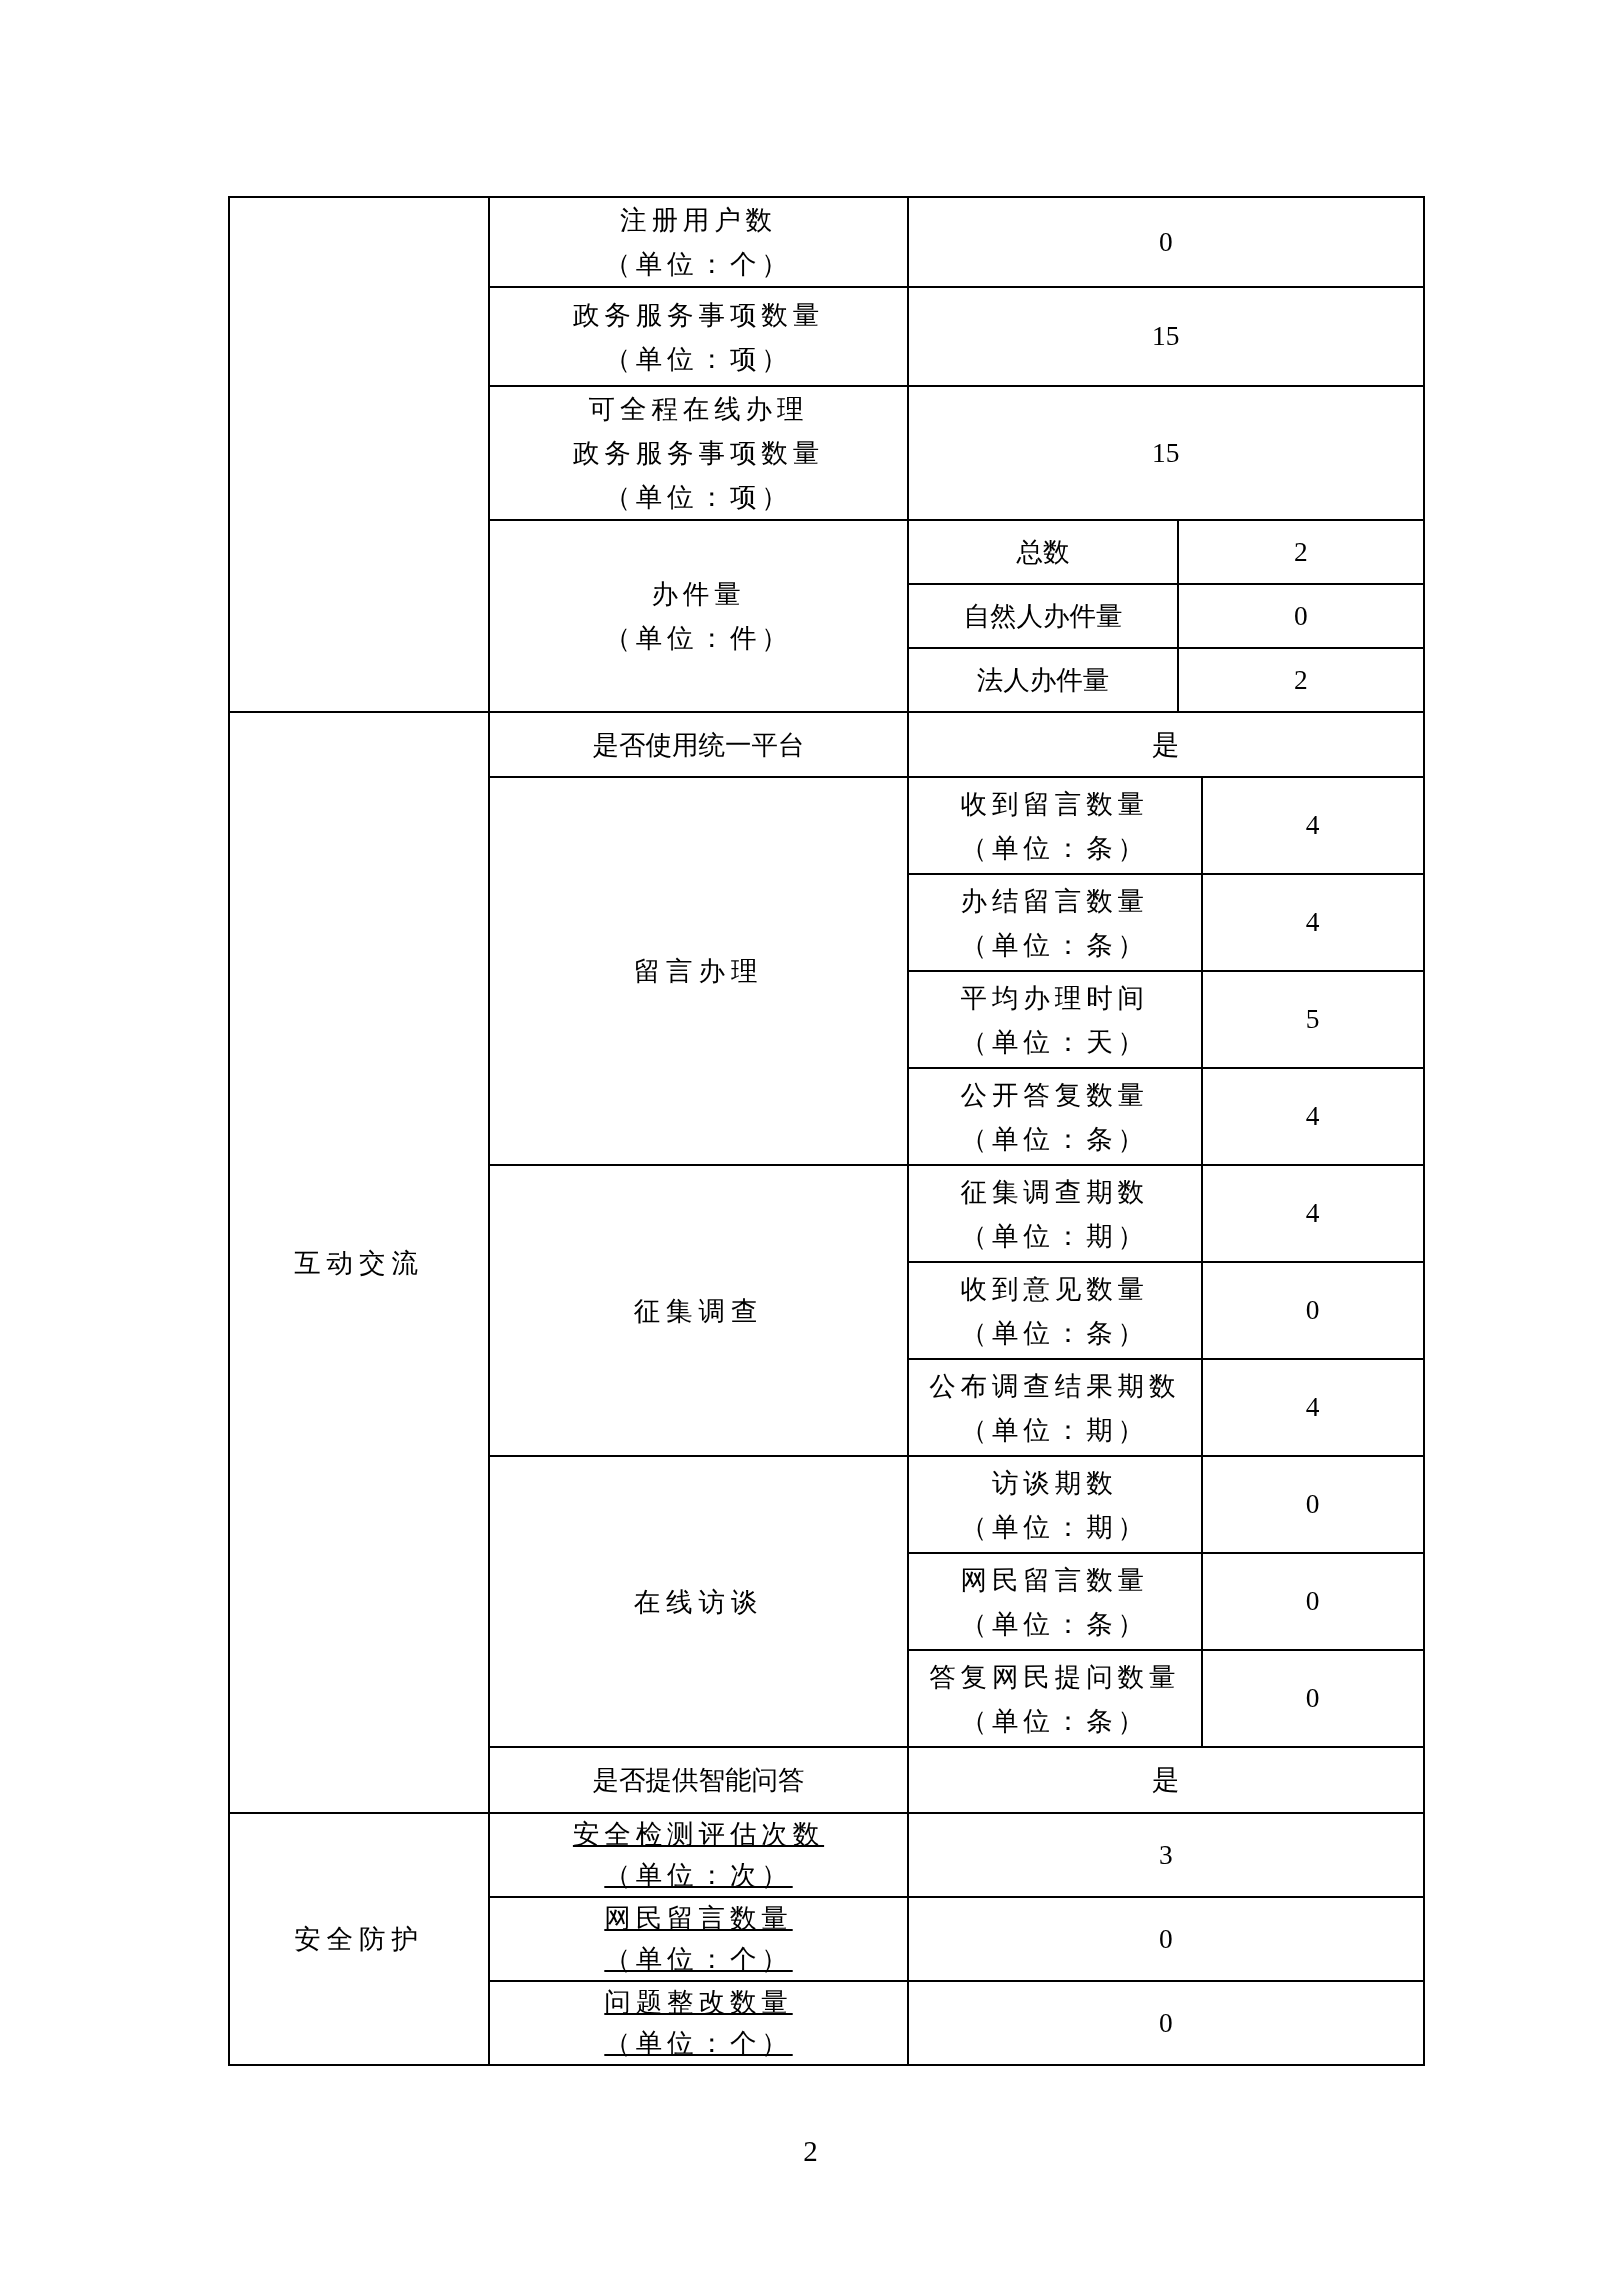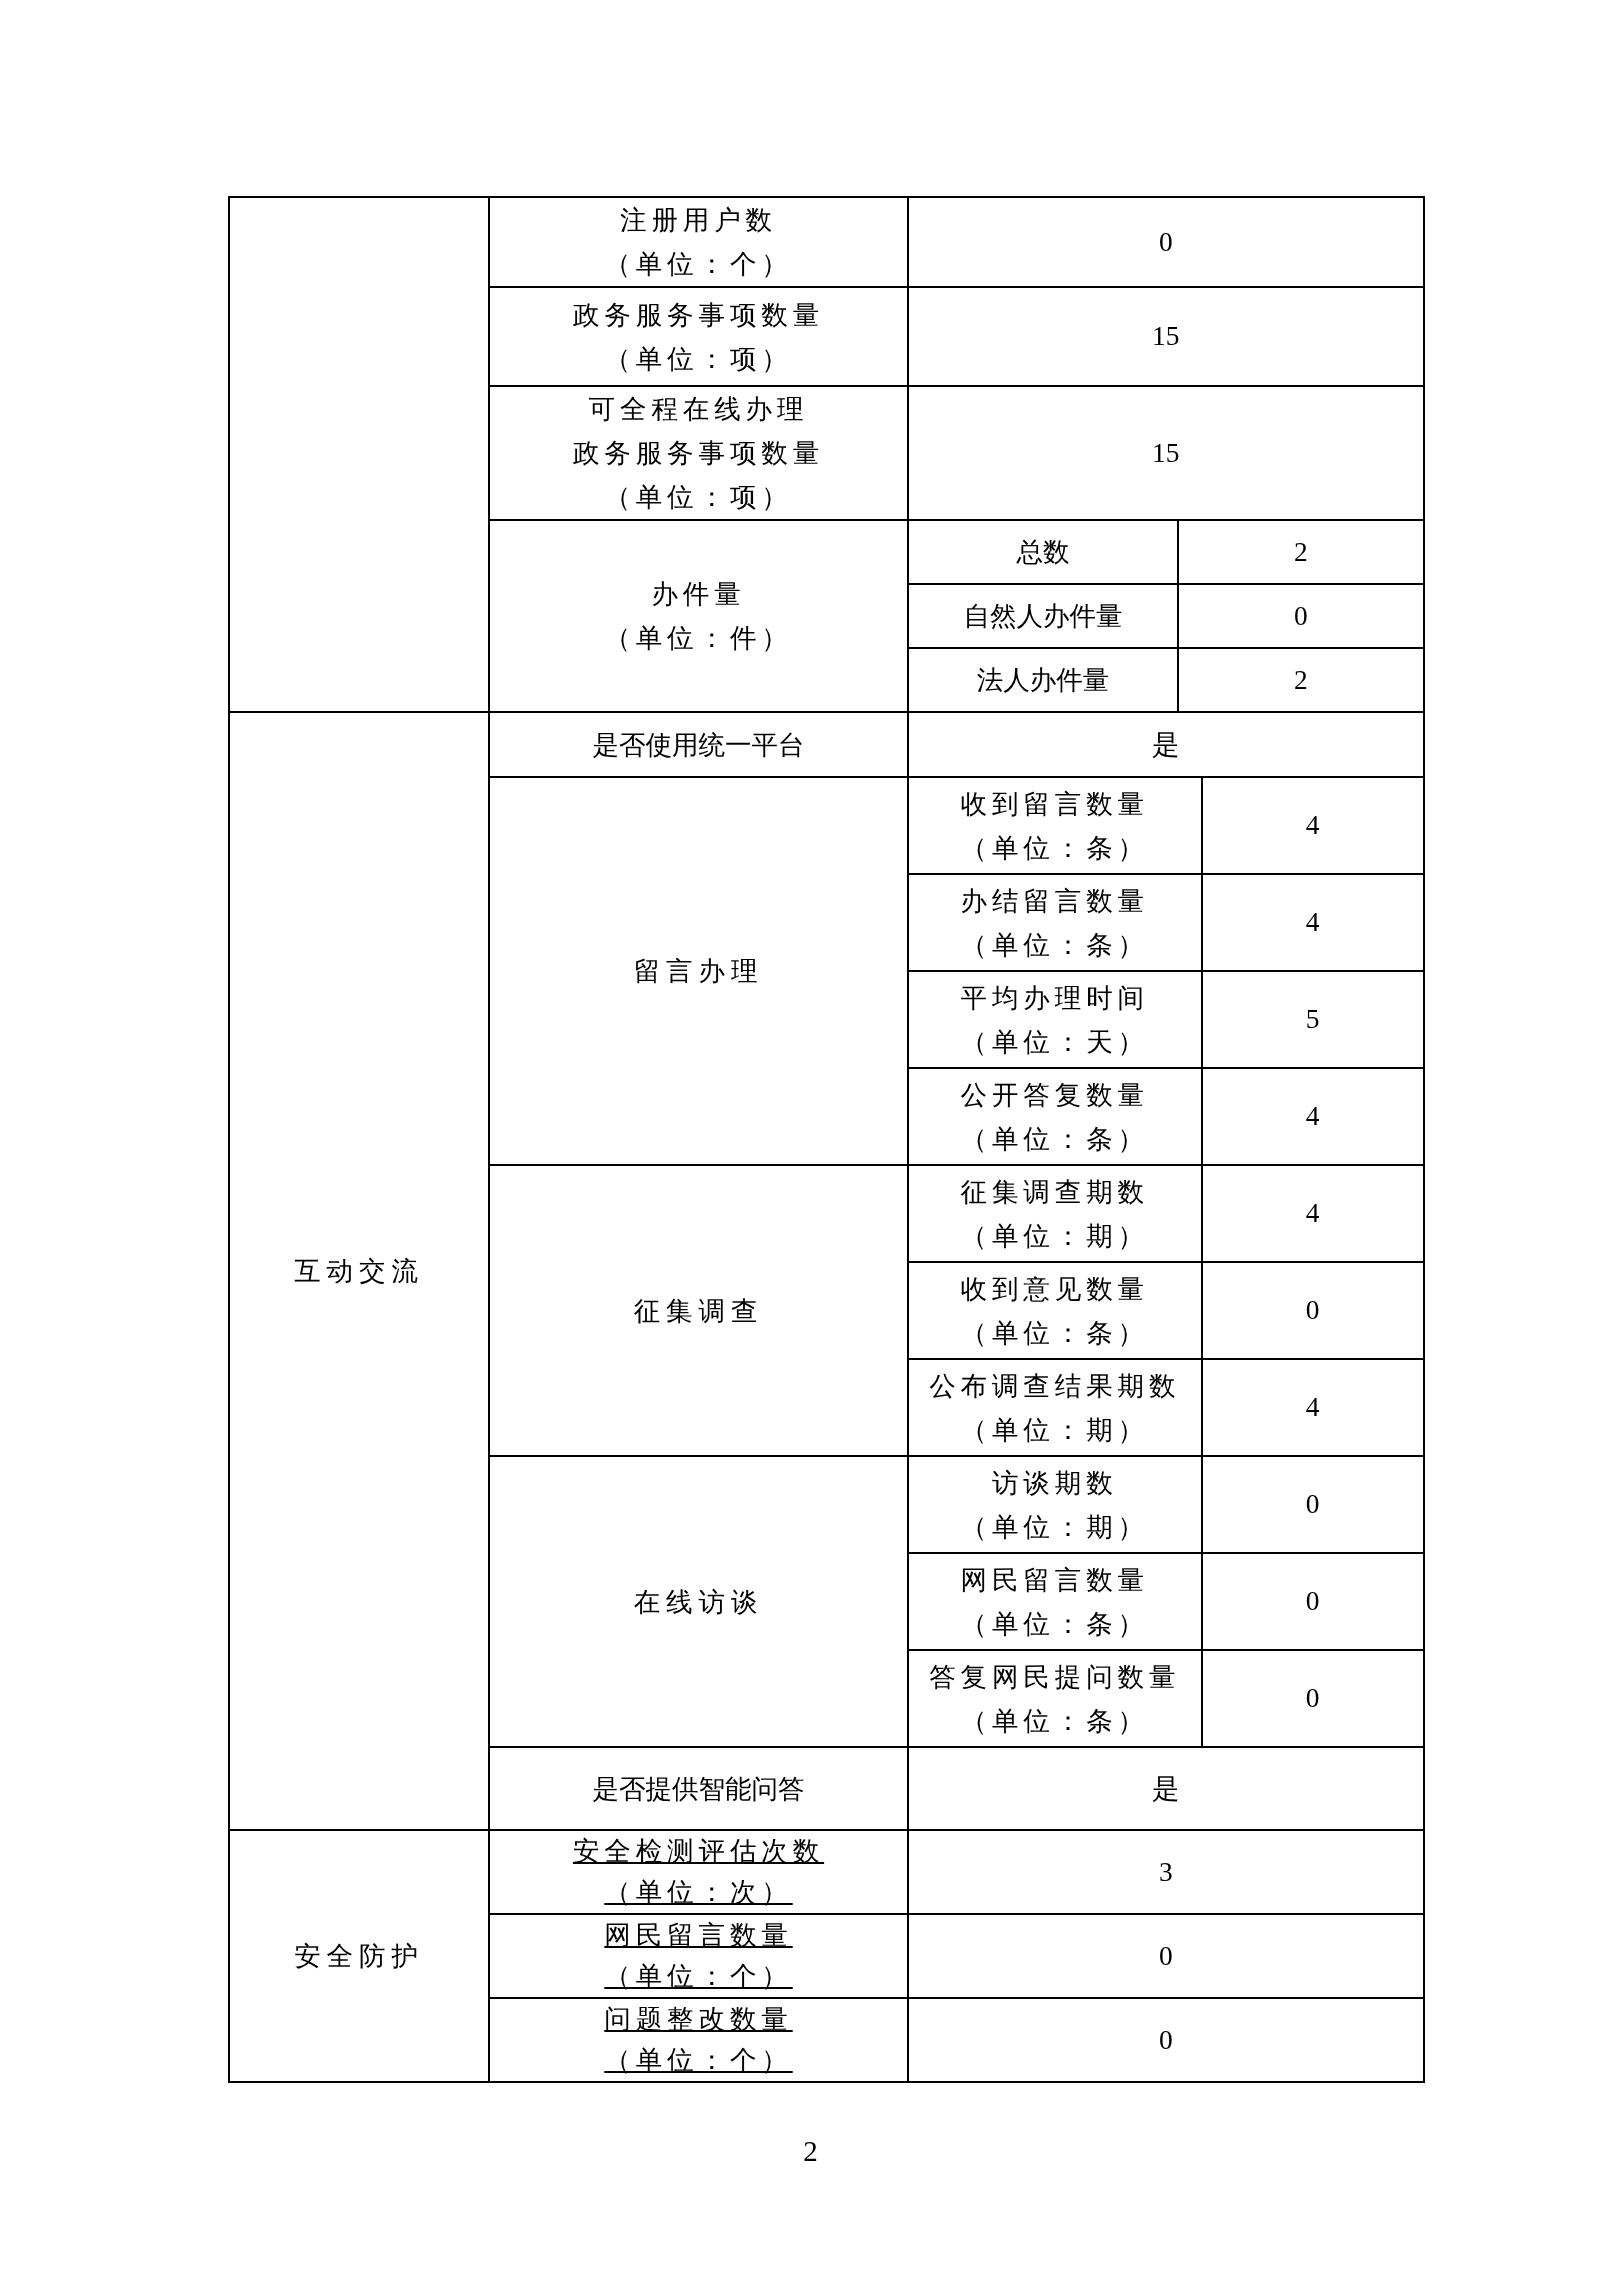--- a/index.html
+++ b/index.html
@@ -158,21 +158,21 @@
     </td>
     <td class="val">0</td>
   </tr>
   <tr style="height:97px">
     <td class="lbl" colspan="2">
       <div>答复网民提问数量</div>
       <div>（单位：条）</div>
     </td>
     <td class="val">0</td>
   </tr>
-  <tr style="height:83px">
+  <tr style="height:66px">
     <td class="sub">是否提供智能问答</td>
     <td class="val" colspan="3">是</td>
   </tr>
 
   <tr class="sec sec-c" style="height:84px">
     <td class="cat" rowspan="3">安全防护</td>
     <td class="lbl">
       <div>安全检测评估次数</div>
       <div>（单位：次）</div>
     </td>

